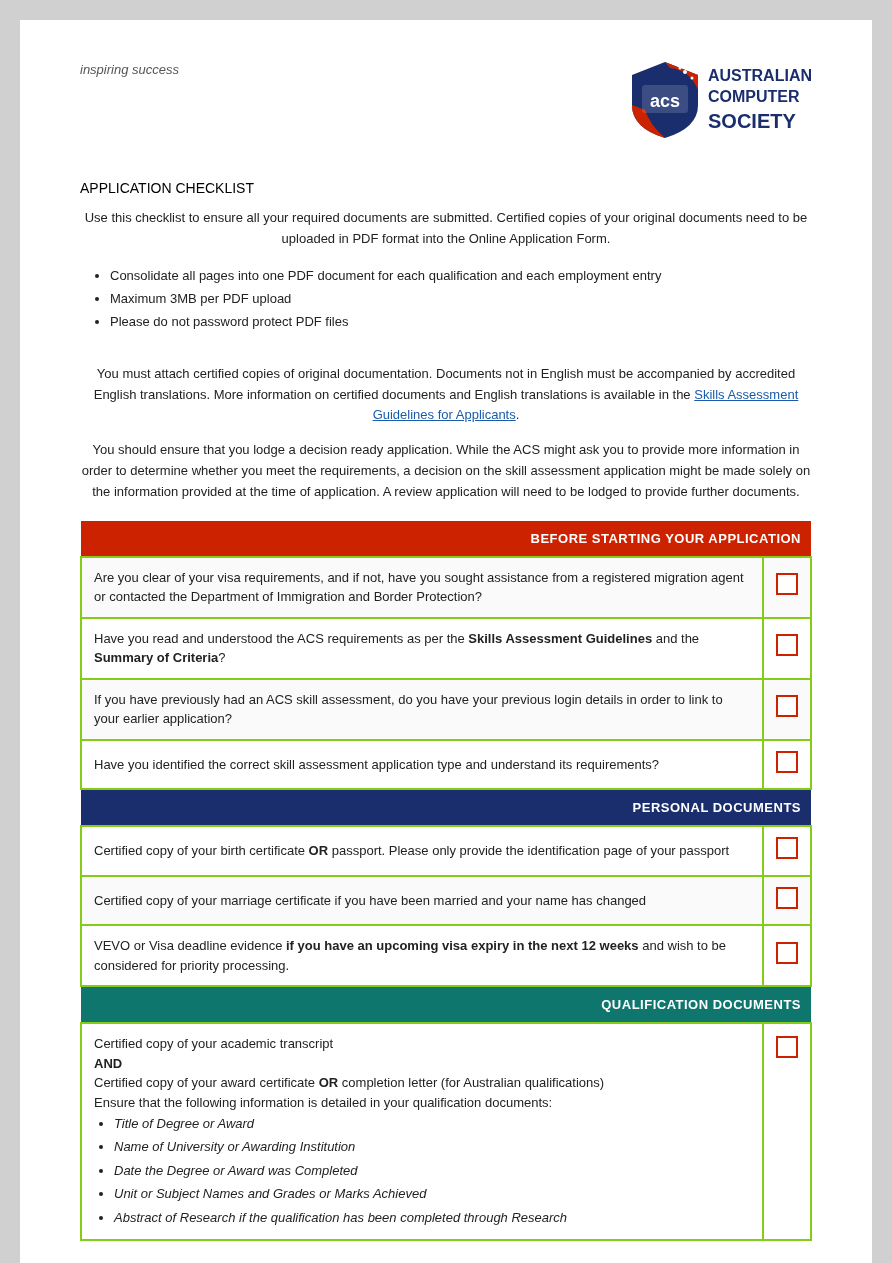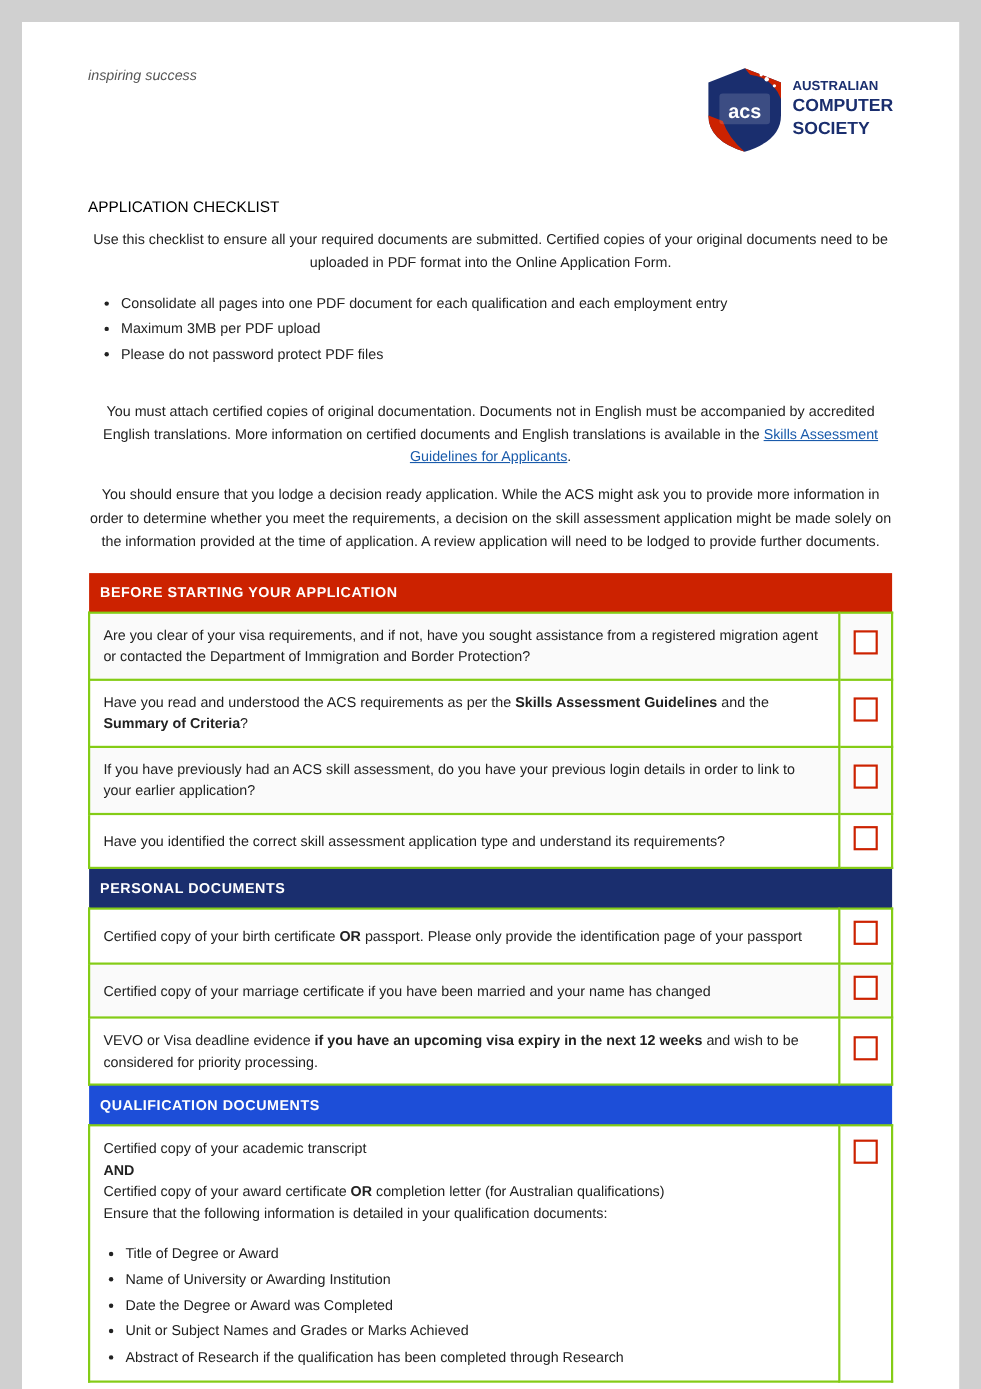--- a/index.html
+++ b/index.html
@@ -75,28 +75,28 @@
     
     .checklist-table {
       width: 100%;
       border-collapse: collapse;
       margin-top: 18px;
       font-size: 13px;
     }
     .checklist-table .section-header td {
       color: #fff;
       font-weight: bold;
-      text-align: left;
+      text-align: right;
       font-size: 13px;
       padding: 10px;
       letter-spacing: 0.5px;
     }
     .section-header.red td { background-color: #cc2200; }
     .section-header.blue td { background-color: #1a2e6e; }
-    .section-header.orange td { background-color: #1d4ed8; }
+    .section-header.orange td { background-color: #0f766e; }
     .checklist-table tr.data-row td {
       border: 2px solid #84cc16;
       padding: 10px 12px;
       vertical-align: middle;
       color: #222;
       line-height: 1.5;
     }
     .checklist-table tr.data-row td.checkbox-cell {
       width: 40px;
       text-align: center;
@@ -143,23 +143,23 @@
 
         <rect x="12" y="25" width="46" height="28" rx="3" fill="white" opacity="0.15"></rect>
 
         <text x="35" y="47" font-family="Arial" font-weight="bold" font-size="18" fill="white" text-anchor="middle">acs</text>
 
         <circle cx="55" cy="12" r="2" fill="white"></circle>
         <circle cx="62" cy="18" r="1.5" fill="white"></circle>
         <circle cx="50" cy="8" r="1.5" fill="white"></circle>
       </svg>
       <div class="logo-text">
-        <span class="acs-text" style="font-size:12px; font-weight:bold; color:#1a2e6e;">AUSTRALIAN</span>
+        <span class="acs-text" style="font-size:16px; font-weight:bold; color:#1a2e6e;">AUSTRALIAN</span>
         <span class="acs-text" style="font-size:16px; font-weight:bold; color:#1a2e6e;">COMPUTER</span>
-        <span class="acs-text" style="font-size:16px; font-weight:bold; color:#1a2e6e;">SOCIETY</span>
+        <span class="acs-text" style="font-size:20px; font-weight:bold; color:#1a2e6e;">SOCIETY</span>
       </div>
     </div>
   </div>
 
   <div class="section-title">APPLICATION CHECKLIST</div>
 
   <p class="intro-text">Use this checklist to ensure all your required documents are submitted. Certified copies of your original documents need to be uploaded in PDF format into the Online Application Form.</p>
 
   <ul class="bullet-list">
     <li>Consolidate all pages into one PDF document for each qualification and each employment entry</li>
@@ -214,21 +214,21 @@
 
     <tr class="section-header orange">
       <td colspan="2">QUALIFICATION DOCUMENTS</td>
     </tr>
     <tr class="data-row">
       <td>
         Certified copy of your academic transcript<br>
         <strong>AND</strong><br>
         Certified copy of your award certificate <strong>OR</strong> completion letter (for Australian qualifications)<br>
         Ensure that the following information is detailed in your qualification documents:
-        <ul style="margin-left:20px; margin-top:16px; line-height:1.8;">
+        <ul style="margin-left:20px; margin-top:0; line-height:1.8;font-style:italic;">
           <li>Title of Degree or Award</li>
           <li>Name of University or Awarding Institution</li>
           <li>Date the Degree or Award was Completed</li>
           <li>Unit or Subject Names and Grades or Marks Achieved</li>
           <li>Abstract of Research if the qualification has been completed through Research</li>
         </ul>
       </td>
       <td class="checkbox-cell" style="vertical-align:top; padding-top:12px;"><div class="checkbox-box"></div></td>
     </tr>
   </tbody>

